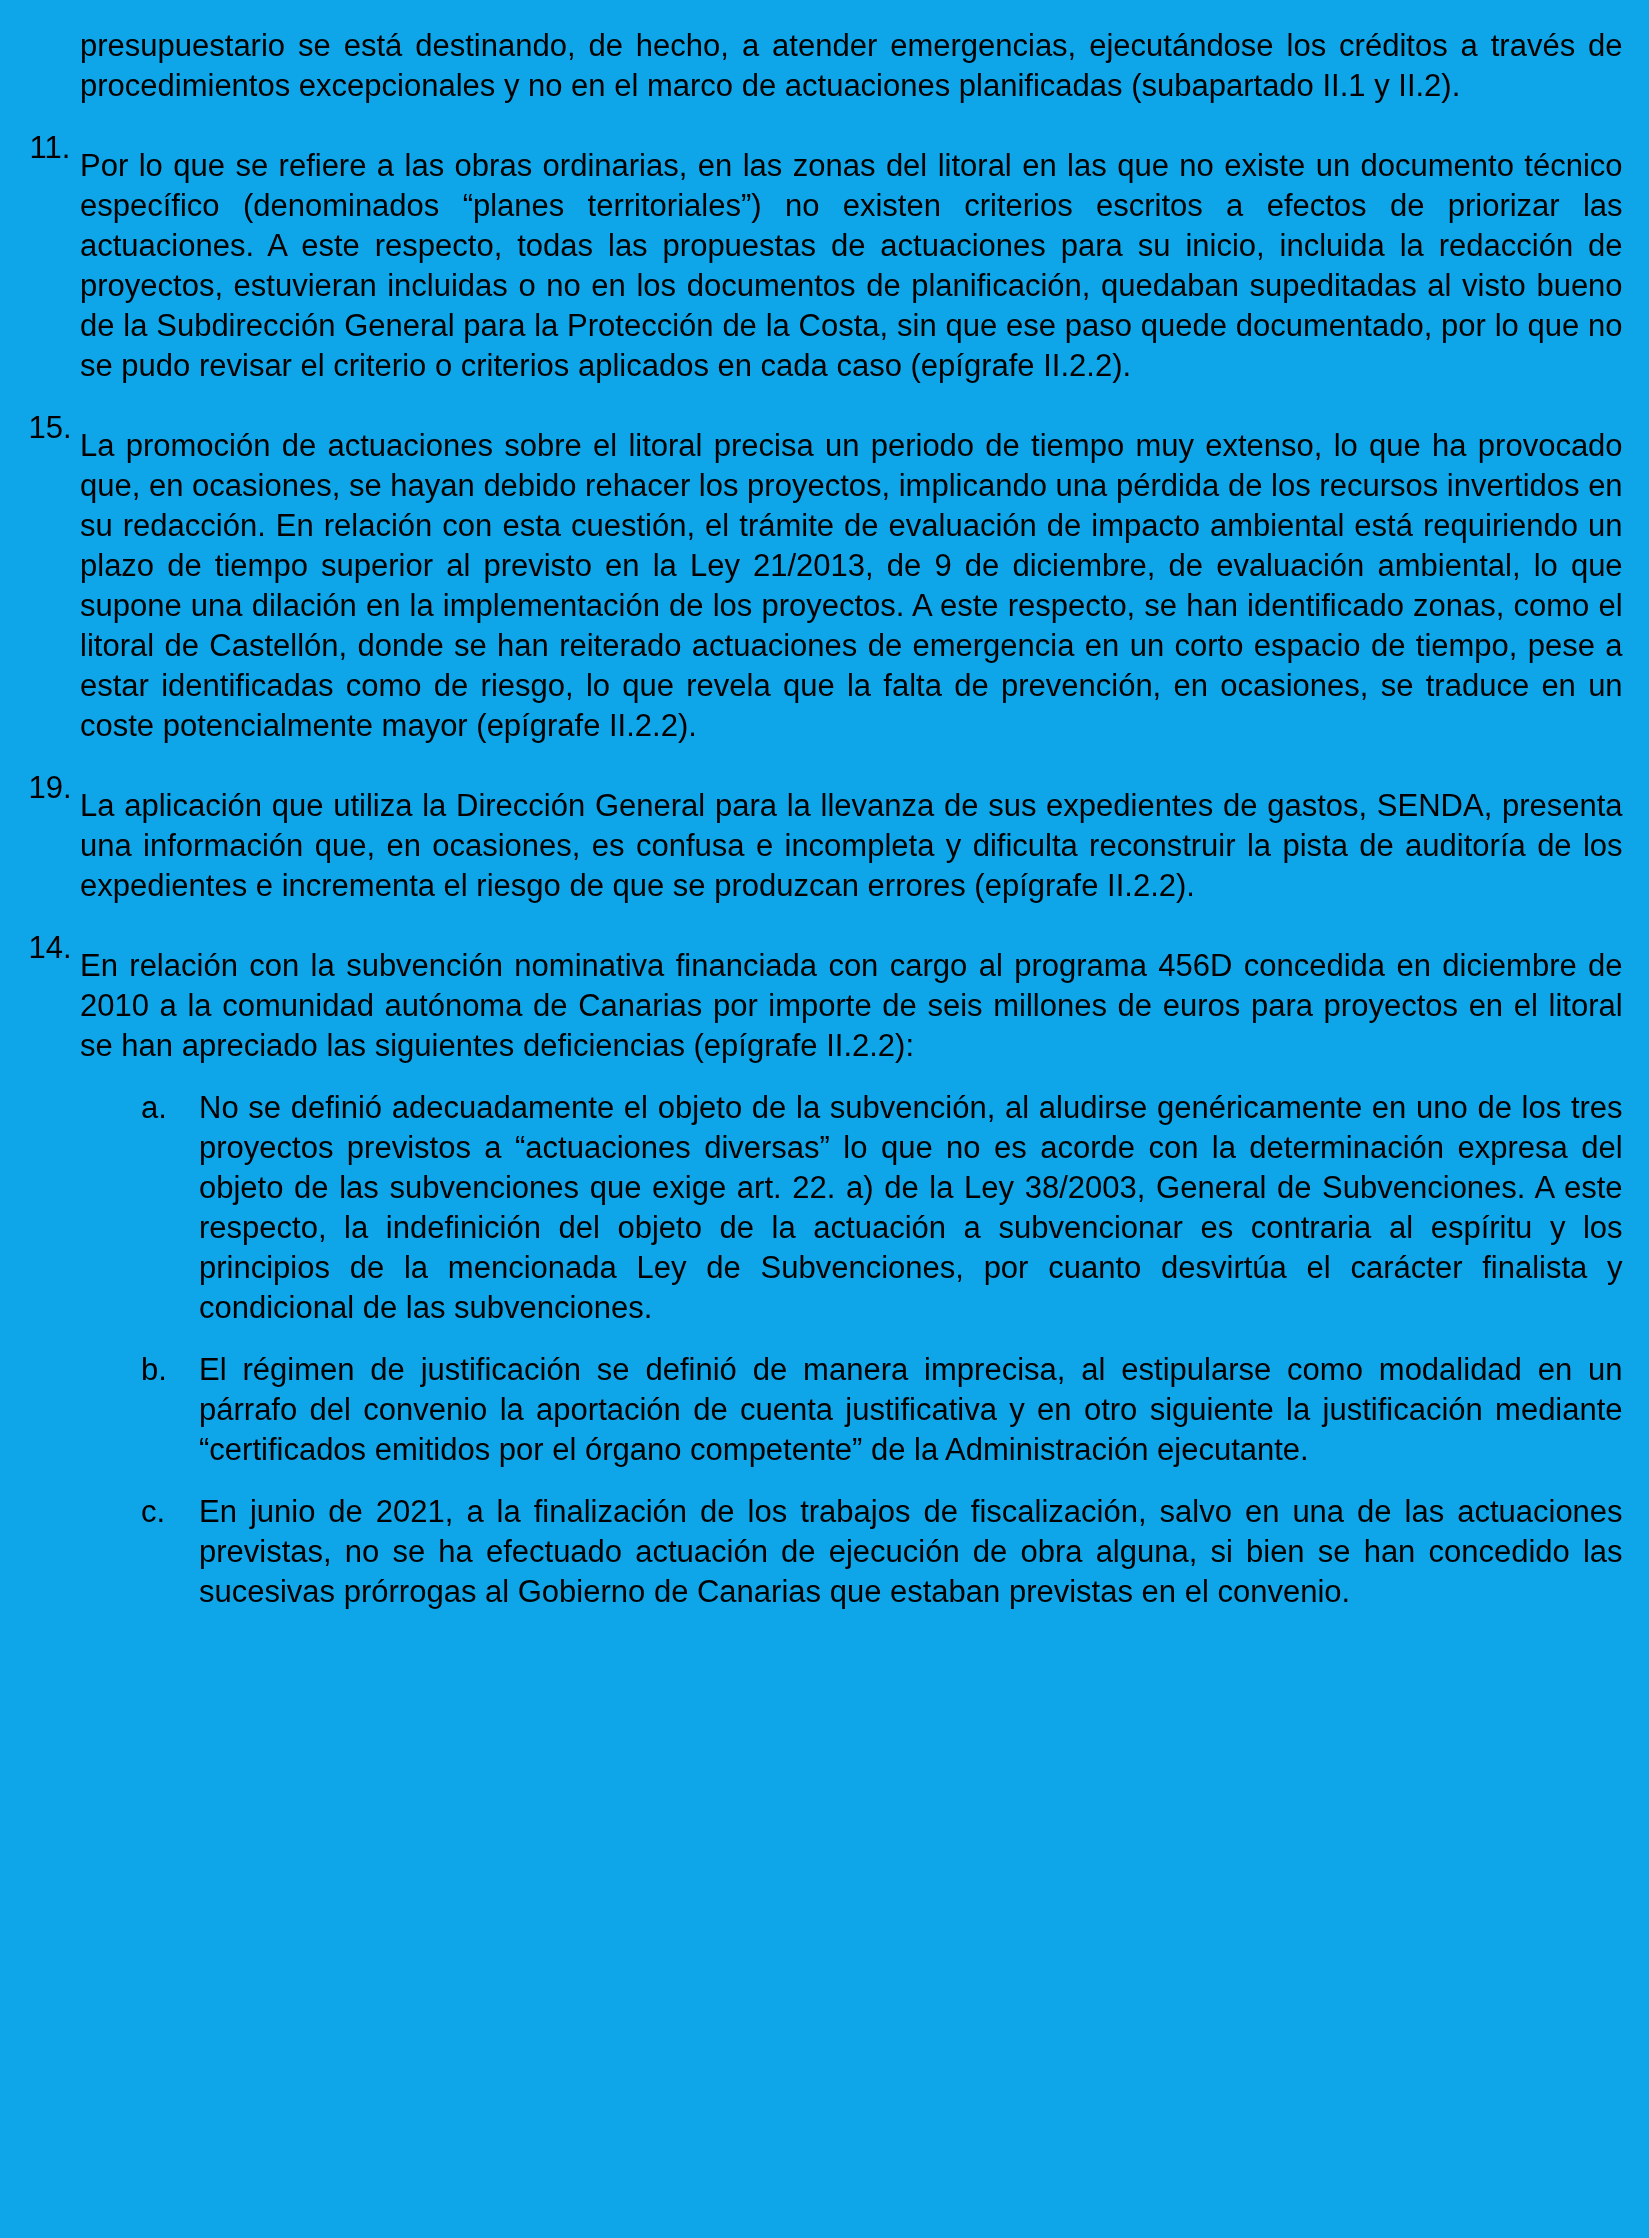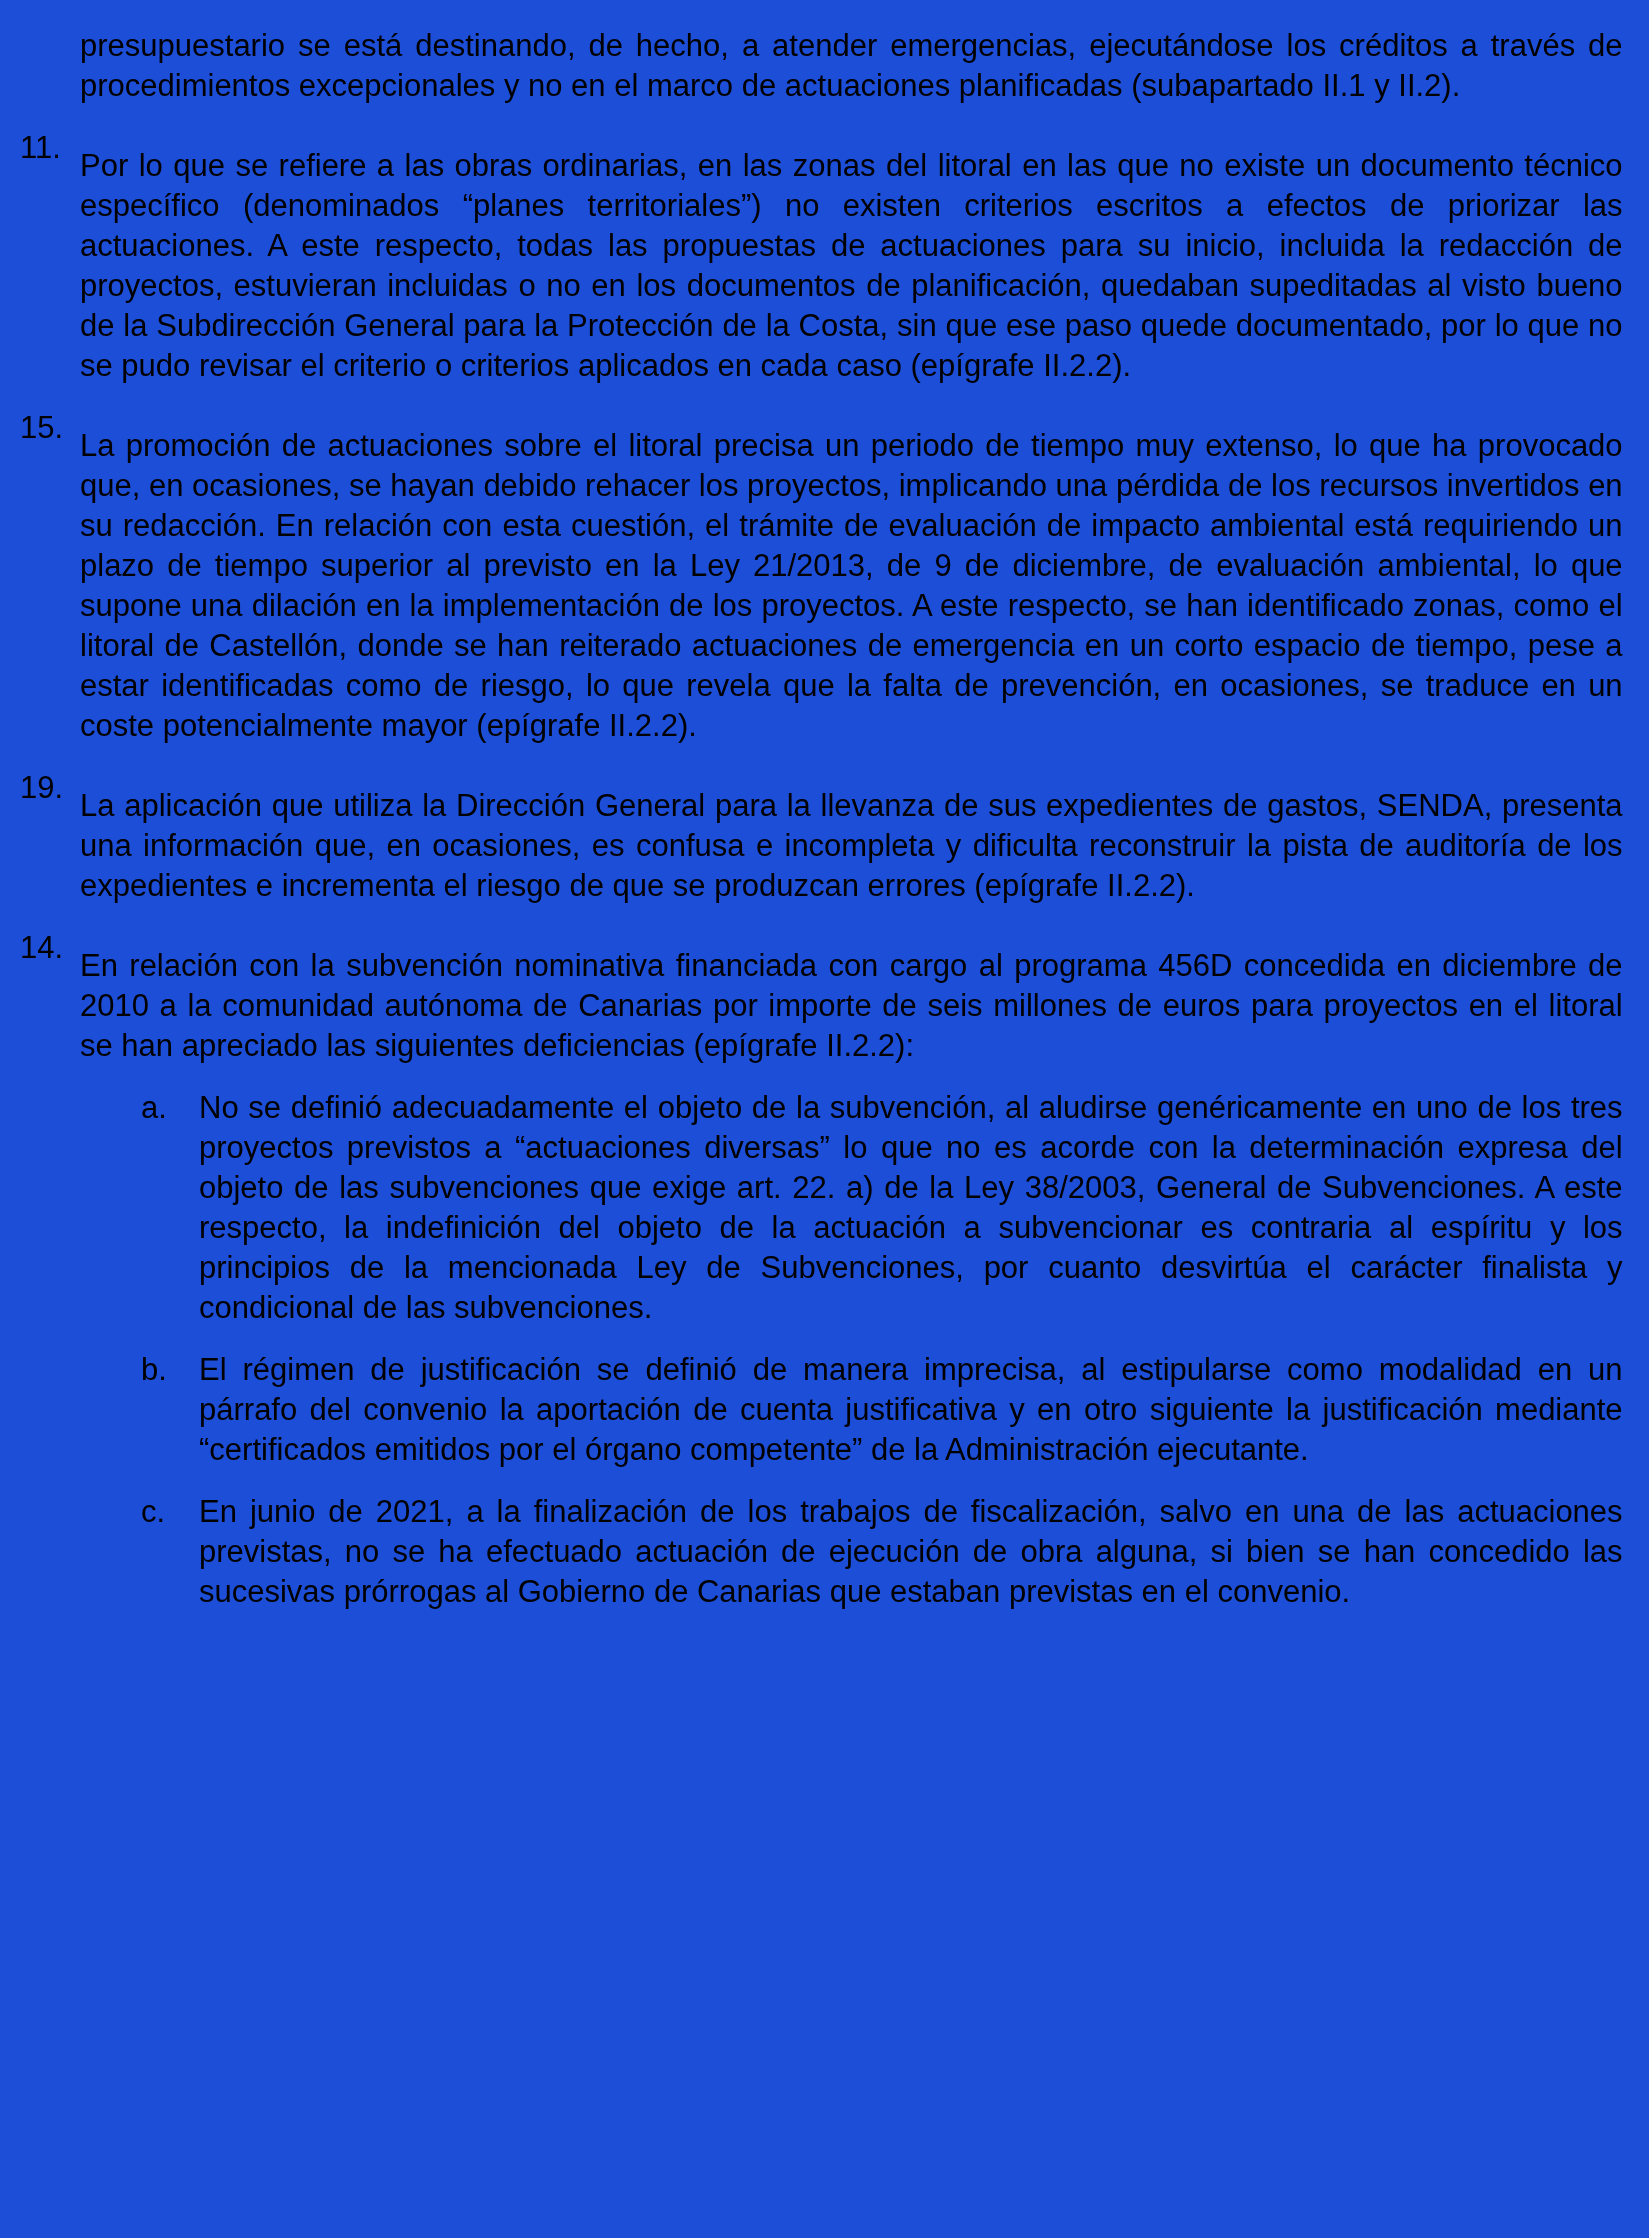--- a/index.html
+++ b/index.html
@@ -5,21 +5,21 @@
   * { margin: 0; padding: 0; box-sizing: border-box; }
 
   html, body {
     background: #ffffff;
   }
 
   .page {
     position: relative;
     width: 1650px;
     height: 2239px;
-    background: #1d4ed8;
+    background: #0ea5e9;
     color: #000000;
     font-family: "Liberation Sans", sans-serif;
     font-size: 31px;
     line-height: 40px;
     padding: 26px 27.4px 0 20px;
     overflow: hidden;
   }
 
   .para,
   .item,
@@ -34,20 +34,21 @@
   }
 
   .item {
     display: flex;
     align-items: flex-start;
   }
 
   .item > .num {
     flex: 0 0 60px;
     width: 60px;
+    text-align: center;
   }
 
   .item > .body {
     flex: 1 1 auto;
     text-align: justify;
     margin-top: 18px;
   }
 
   .subitem {
     display: flex;

